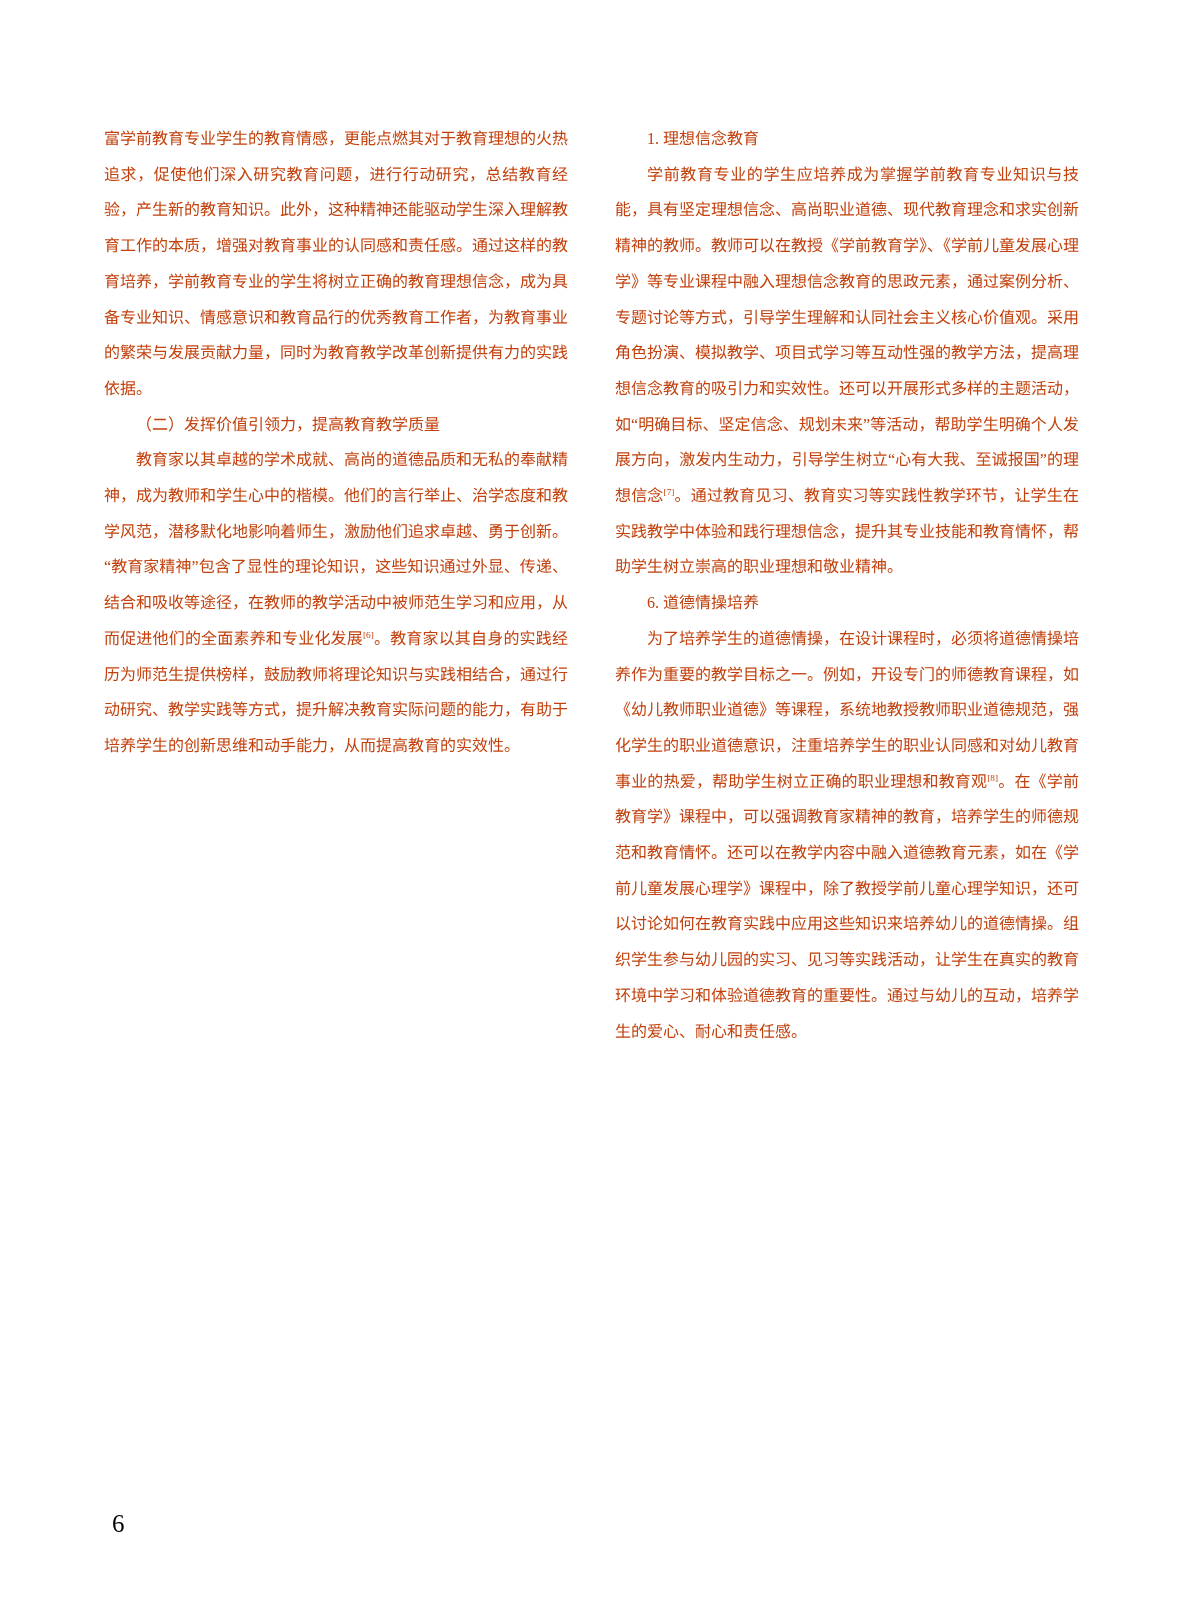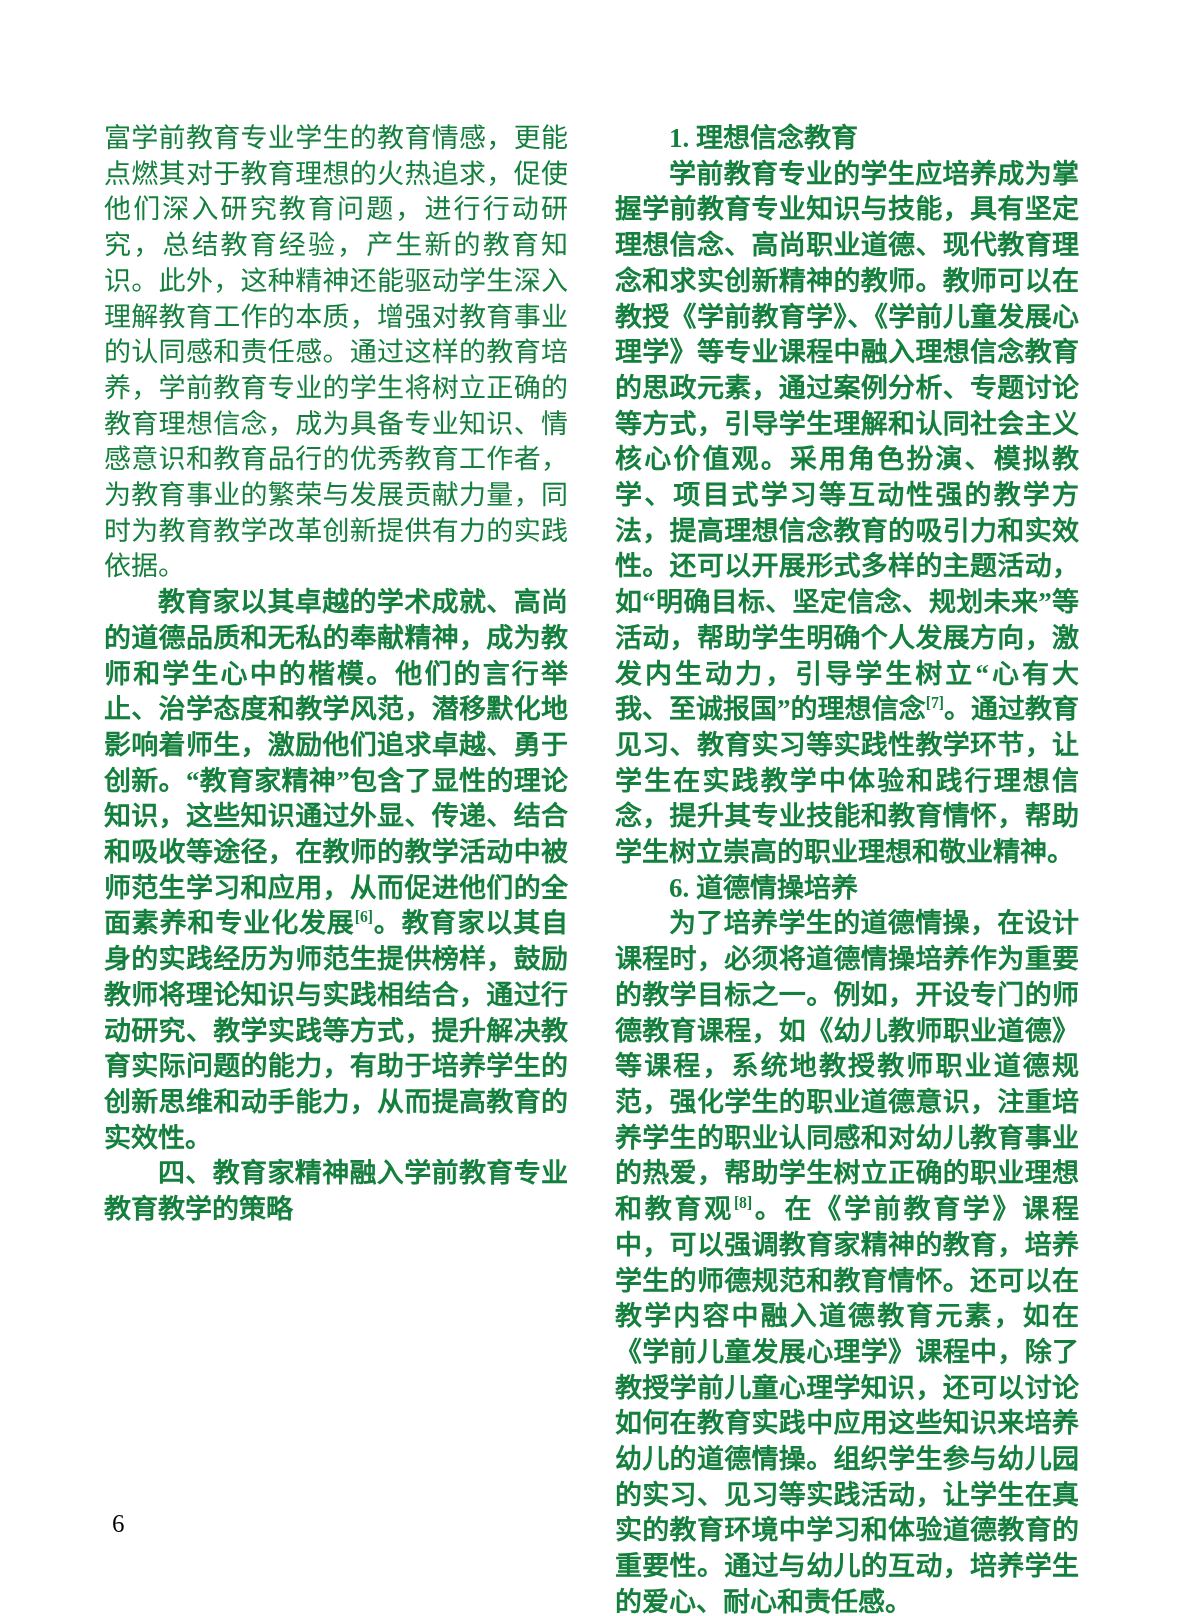--- a/index.html
+++ b/index.html
@@ -12,32 +12,32 @@
     width: 1191px;
     height: 1616px;
     background: #ffffff;
     overflow: hidden;
   }
   .column {
     position: absolute;
     top: 121px;
     width: 464px;
     font-family: "Liberation Serif", "DejaVu Serif", serif;
-    font-size: 27px;
+    font-size: 16px;
     line-height: 35.7px;
-    color: #15803d;
+    color: #c2410c;
     text-align: justify;
   }
   .col-left  { left: 104px; }
   .col-right { left: 615px; }
   p.block {
     margin: 0;
     padding: 0;
   }
-  .indent { text-indent: 2em; font-weight: bold; }
+  .indent { text-indent: 2em; }
   .h2 {
     font-weight: 700;
     font-family: "Liberation Sans", "DejaVu Sans", sans-serif;
   }
   sup.ref {
     font-size: 0.58em;
     line-height: 0;
     vertical-align: super;
     letter-spacing: 0;
   }
@@ -50,22 +50,22 @@
     line-height: 35px;
     color: #000000;
   }
 </style>
 </head>
 <body>
 
 <div class="page">
   <div class="column col-left">
       <p class="block p"><span>富学前教育专业学生的教育情感，更能点燃其对于教育理想的火热追求，促使他们深入研究教育问题，进行行动研究，总结教育经验，产生新的教育知识。此外，这种精神还能驱动学生深入理解教育工作的本质，增强对教育事业的认同感和责任感。通过这样的教育培养，学前教育专业的学生将树立正确的教育理想信念，成为具备专业知识、情感意识和教育品行的优秀教育工作者，为教育事业的繁荣与发展贡献力量，同时为教育教学改革创新提供有力的实践依据。</span></p>
+      <p class="block h3 indent"><span>（二）发挥价值引领力，提高教育教学质量</span></p>
       <p class="block p indent"><span>教育家以其卓越的学术成就、高尚的道德品质和无私的奉献精神，成为教师和学生心中的楷模。他们的言行举止、治学态度和教学风范，潜移默化地影响着师生，激励他们追求卓越、勇于创新。“教育家精神”包含了显性的理论知识，这些知识通过外显、传递、结合和吸收等途径，在教师的教学活动中被师范生学习和应用，从而促进他们的全面素养和专业化发展</span><sup class="ref">[6]</sup><span>。教育家以其自身的实践经历为师范生提供榜样，鼓励教师将理论知识与实践相结合，通过行动研究、教学实践等方式，提升解决教育实际问题的能力，有助于培养学生的创新思维和动手能力，从而提高教育的实效性。</span></p>
-      <p class="block h2 indent"><span>四、教育家精神融入学前教育专业教育教学的策略</span></p>
     </div>
   <div class="column col-right">
       <p class="block h3 indent"><span>1. 理想信念教育</span></p>
       <p class="block p indent"><span>学前教育专业的学生应培养成为掌握学前教育专业知识与技能，具有坚定理想信念、高尚职业道德、现代教育理念和求实创新精神的教师。教师可以在教授《学前教育学》、《学前儿童发展心理学》等专业课程中融入理想信念教育的思政元素，通过案例分析、专题讨论等方式，引导学生理解和认同社会主义核心价值观。采用角色扮演、模拟教学、项目式学习等互动性强的教学方法，提高理想信念教育的吸引力和实效性。还可以开展形式多样的主题活动，如“明确目标、坚定信念、规划未来”等活动，帮助学生明确个人发展方向，激发内生动力，引导学生树立“心有大我、至诚报国”的理想信念</span><sup class="ref">[7]</sup><span>。通过教育见习、教育实习等实践性教学环节，让学生在实践教学中体验和践行理想信念，提升其专业技能和教育情怀，帮助学生树立崇高的职业理想和敬业精神。</span></p>
       <p class="block h3 indent"><span>6. 道德情操培养</span></p>
       <p class="block p indent"><span>为了培养学生的道德情操，在设计课程时，必须将道德情操培养作为重要的教学目标之一。例如，开设专门的师德教育课程，如《幼儿教师职业道德》等课程，系统地教授教师职业道德规范，强化学生的职业道德意识，注重培养学生的职业认同感和对幼儿教育事业的热爱，帮助学生树立正确的职业理想和教育观</span><sup class="ref">[8]</sup><span>。在《学前教育学》课程中，可以强调教育家精神的教育，培养学生的师德规范和教育情怀。还可以在教学内容中融入道德教育元素，如在《学前儿童发展心理学》课程中，除了教授学前儿童心理学知识，还可以讨论如何在教育实践中应用这些知识来培养幼儿的道德情操。组织学生参与幼儿园的实习、见习等实践活动，让学生在真实的教育环境中学习和体验道德教育的重要性。通过与幼儿的互动，培养学生的爱心、耐心和责任感。</span></p>
     </div>
   <div class="page-number">6</div>
 </div>
 

